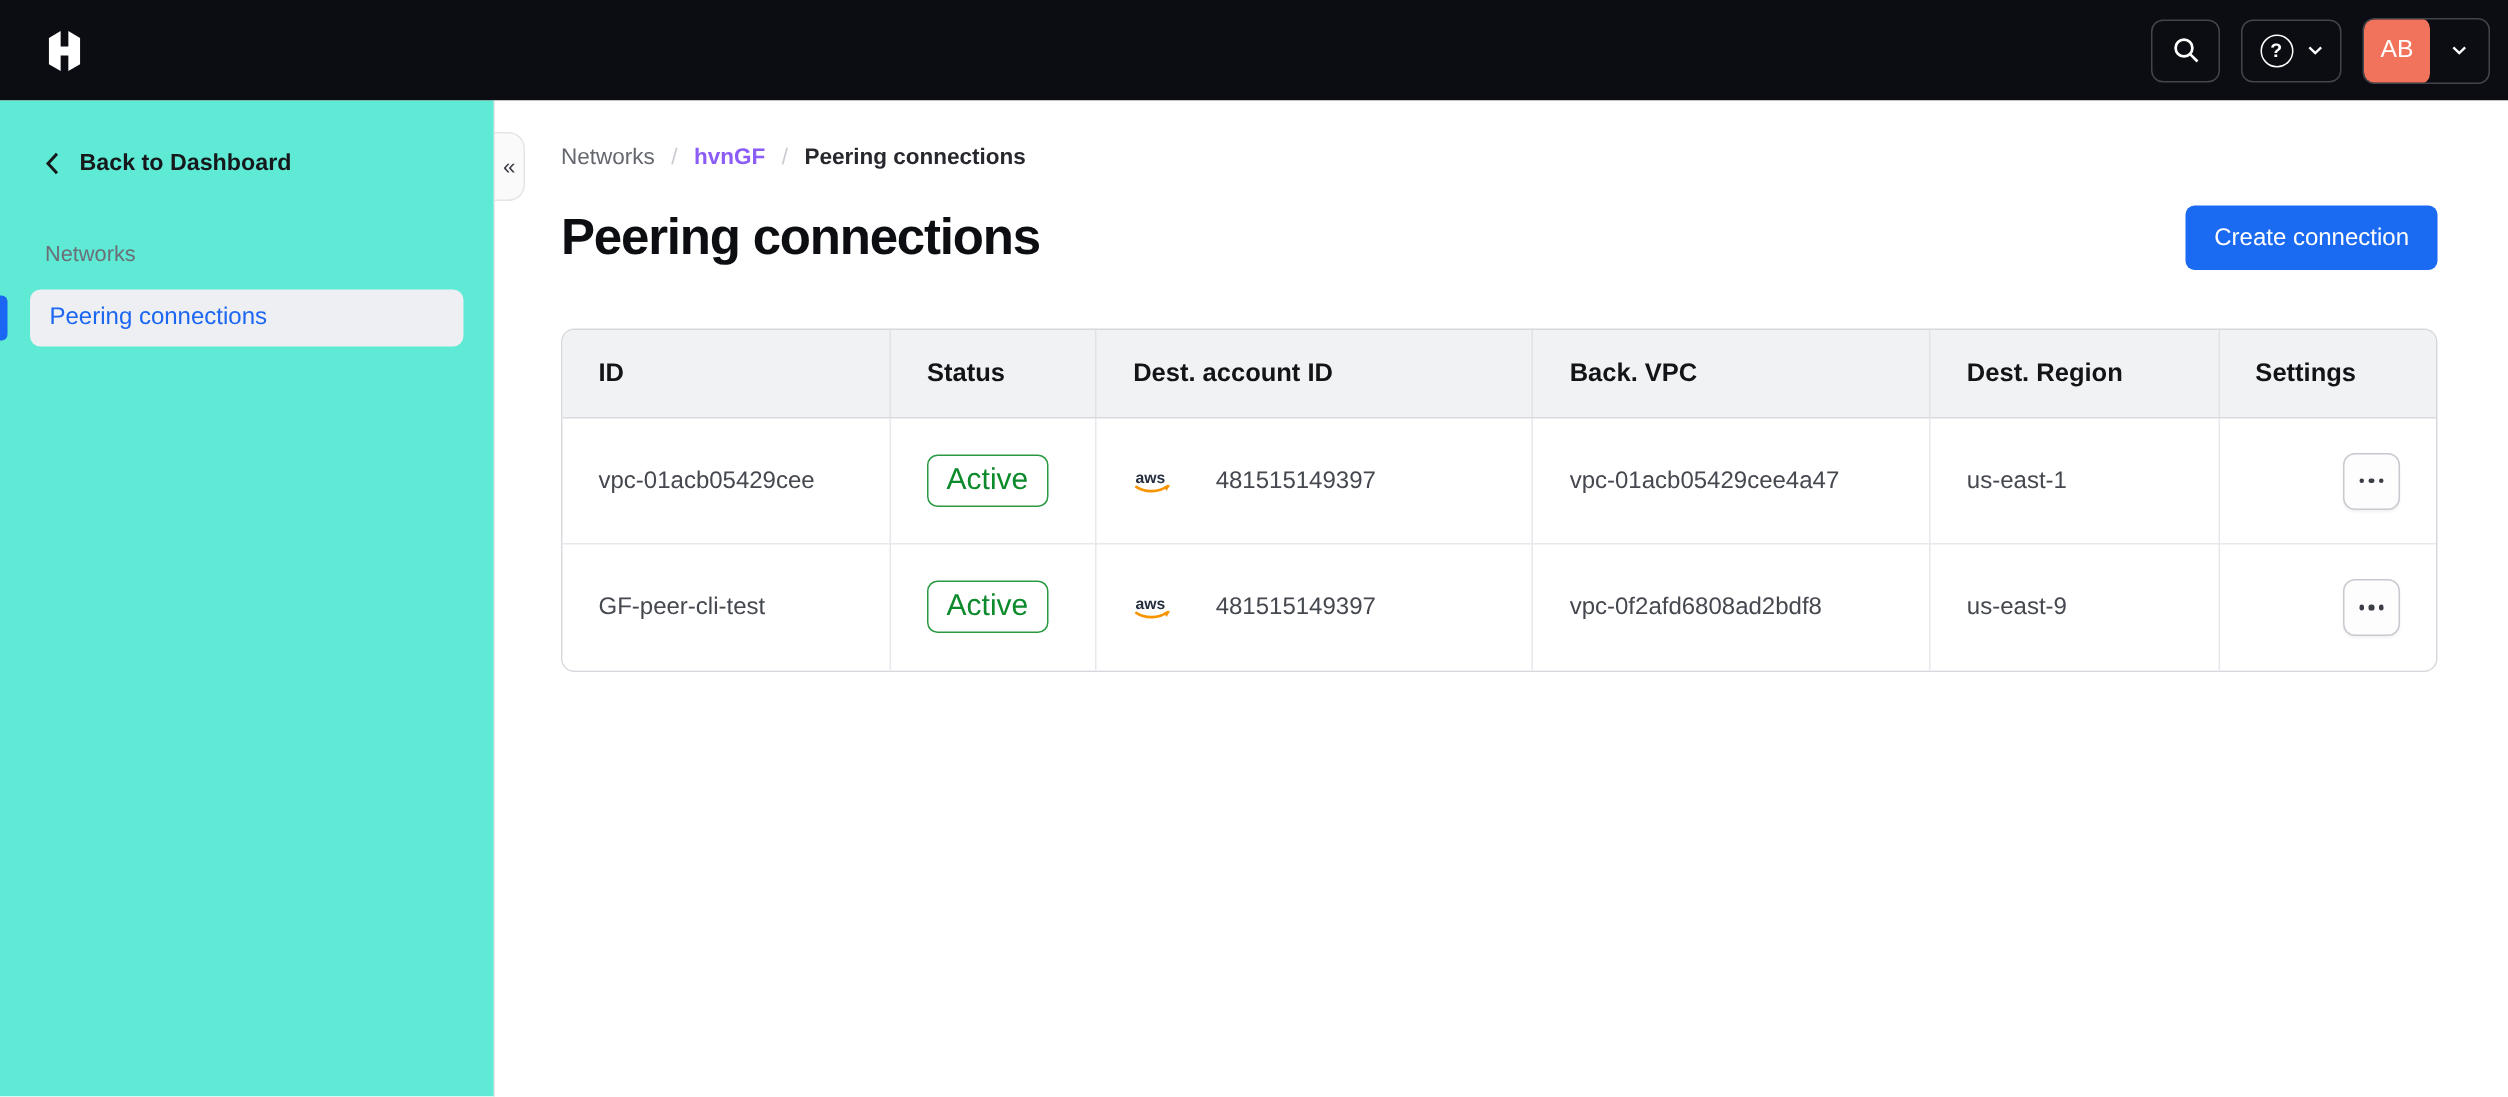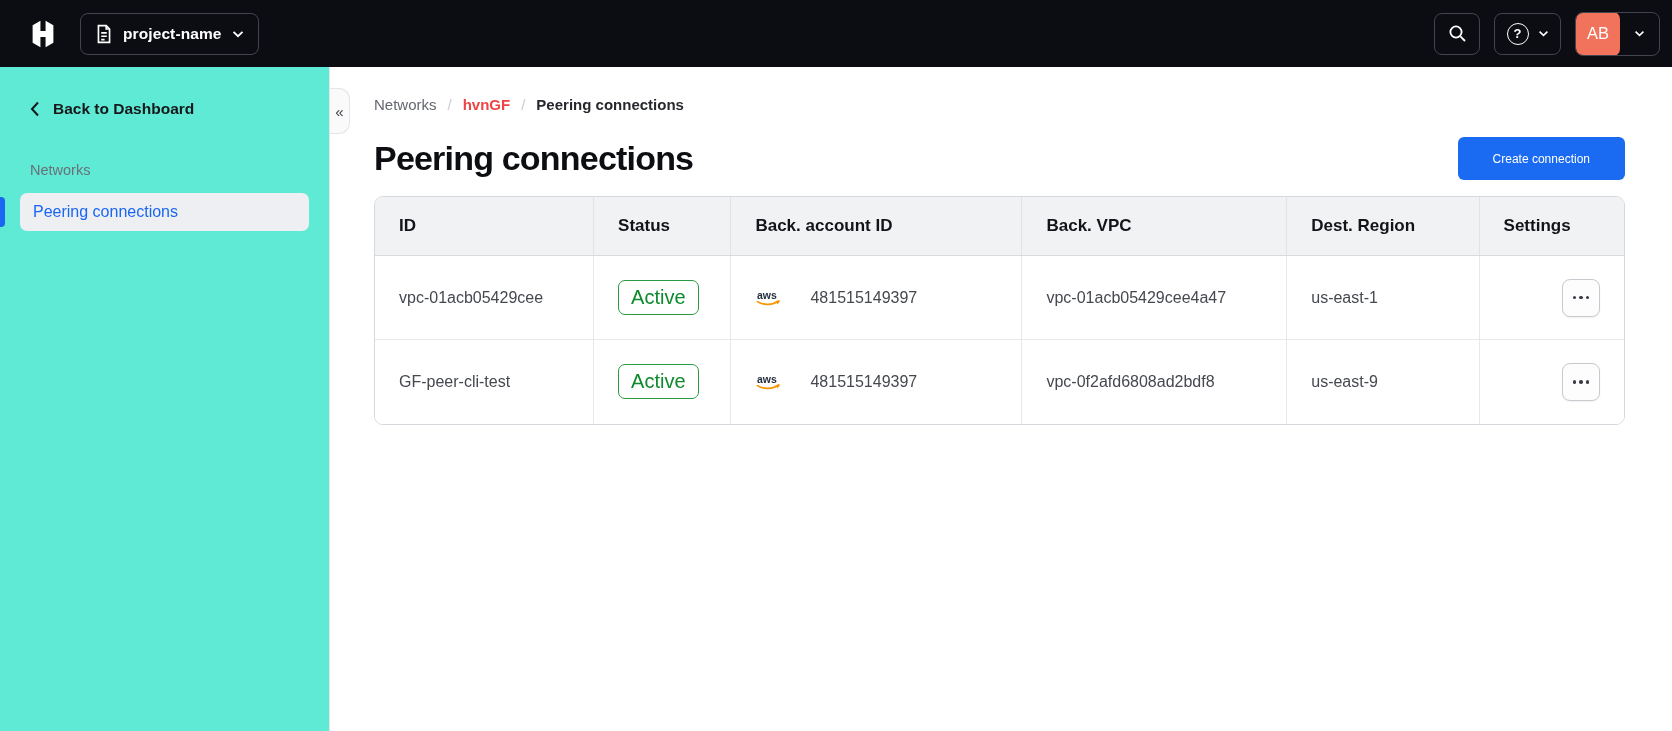--- a/index.html
+++ b/index.html
@@ -39,30 +39,30 @@
   .nav-item.active::before { content:""; position:absolute; left:-20px; top:4px; bottom:4px; width:5px;
     background:#1b66f2; border-radius:0 4px 4px 0; }
   .nav-item .nav-label { font-size:16px; }
   .collapse-tab { position:absolute; left:330px; top:88px; width:20px; height:46px; background:#fafafa;
     border:1px solid #e3e5e9; border-left:none; border-radius:0 11px 11px 0; z-index:5;
     display:flex; align-items:center; justify-content:center; color:#3a3d44; font-size:15px; cursor:pointer; }
 
   
   .breadcrumb { display:flex; align-items:center; gap:11px; margin-top:29px; font-size:15px; }
   .crumb { color:#64676e; cursor:pointer; }
-  .crumb.mid { font-weight:700; color:#ef4444; }
+  .crumb.mid { font-weight:700; color:#8b5cf6; }
   .crumb.current { font-weight:700; color:#26282e; cursor:default; }
   .crumb-sep { color:#c9ccd2; }
   .page-head { display:flex; align-items:center; justify-content:space-between; margin-top:24px; }
   .page-title { font-size:34px; font-weight:700; letter-spacing:-.8px; color:#0c0e12; }
   .create-btn { background:#1b6af2; color:#fff; border:none; border-radius:6px; height:43px;
-    padding:0 35px; font-size:12px; font-family:inherit; cursor:pointer; }
-
-  
-  .table-card { margin-top:16px; border:1px solid #d6d8dd; border-radius:9px; overflow:hidden; }
+    padding:0 19px; font-size:16px; font-family:inherit; cursor:pointer; }
+
+  
+  .table-card { margin-top:39px; border:1px solid #d6d8dd; border-radius:9px; overflow:hidden; }
   table { width:100%; border-collapse:collapse; }
   thead th { background:#f1f2f4; text-align:left; padding:19px 24px; font-size:17px; font-weight:700;
     color:#121418; border-bottom:1px solid #d9dbdf; border-right:1px solid #e0e2e6; }
   thead th:last-child { border-right:none; }
   tbody td { padding:0 24px; height:84px; font-size:16px; color:#45484f;
     border-right:1px solid #e6e8eb; border-bottom:1px solid #e6e8eb; background:#fff; }
   tbody tr:last-child td { border-bottom:none; }
   tbody td:last-child { border-right:none; text-align:right; }
   .badge-active { display:inline-block; padding:5px 12px; border:1.5px solid #2a9a42; border-radius:7px;
     color:#0d8a2c; font-size:20px; }
@@ -75,33 +75,20 @@
 </head>
 <body>
 
 <header class="topbar">
   <div class="logo">
     <svg viewBox="0 0 24 24" width="28" height="28" aria-hidden="true">
       <path fill="#fff" d="M9.8 0.6 3.1 4.5v15L9.8 23.4v-8.8h4.4v8.8l6.7-3.9v-15L14.2 0.6v8.8H9.8z"></path>
     </svg>
   </div>
 
-  <button class="project-btn">
-    <span style="display:flex;">
-      <svg width="18" height="20" viewBox="0 0 16 18" fill="none" stroke="#fff" stroke-width="1.5">
-        <path d="M3 1.5h7l3 3v12H3z"></path>
-          <path d="M10 1.5v3h3"></path>
-          <path d="M5.5 8h5M5.5 11h5M5.5 14h3"></path>
-      </svg>
-    </span>
-    <span class="label">project-name</span>
-    <svg width="12" height="8" viewBox="0 0 12 8" fill="none" stroke="#fff" stroke-width="1.8">
-        <path d="M1.5 1.8 6 6.2l4.5-4.4"></path>
-      </svg>
-  </button>
 
   <div class="topbar-right">
     <button class="icon-btn search-btn">
       <svg width="19" height="19" viewBox="0 0 19 19" fill="none" stroke="#fff" stroke-width="1.8">
         <circle cx="8" cy="8" r="5.6"></circle>
           <path d="M12.4 12.4 17 17"></path>
       </svg>
     </button>
 
     <button class="icon-btn help-btn">
@@ -165,21 +152,21 @@
             <col style="width:11%">
             <col style="width:23.3%">
           <col style="width:21.2%">
             <col style="width:15.4%">
             <col style="width:11.6%">
         </colgroup>
         <thead>
           <tr>
             <th>ID</th>
             <th>Status</th>
-            <th>Back. account ID</th>
+            <th>Dest. account ID</th>
             <th>Back. VPC</th>
             <th>Dest. Region</th>
             <th>Settings</th>
           </tr>
         </thead>
         <tbody>
           <tr>
             <td>vpc-01acb05429cee</td>
             <td>
               <span class="badge-active">Active</span>

